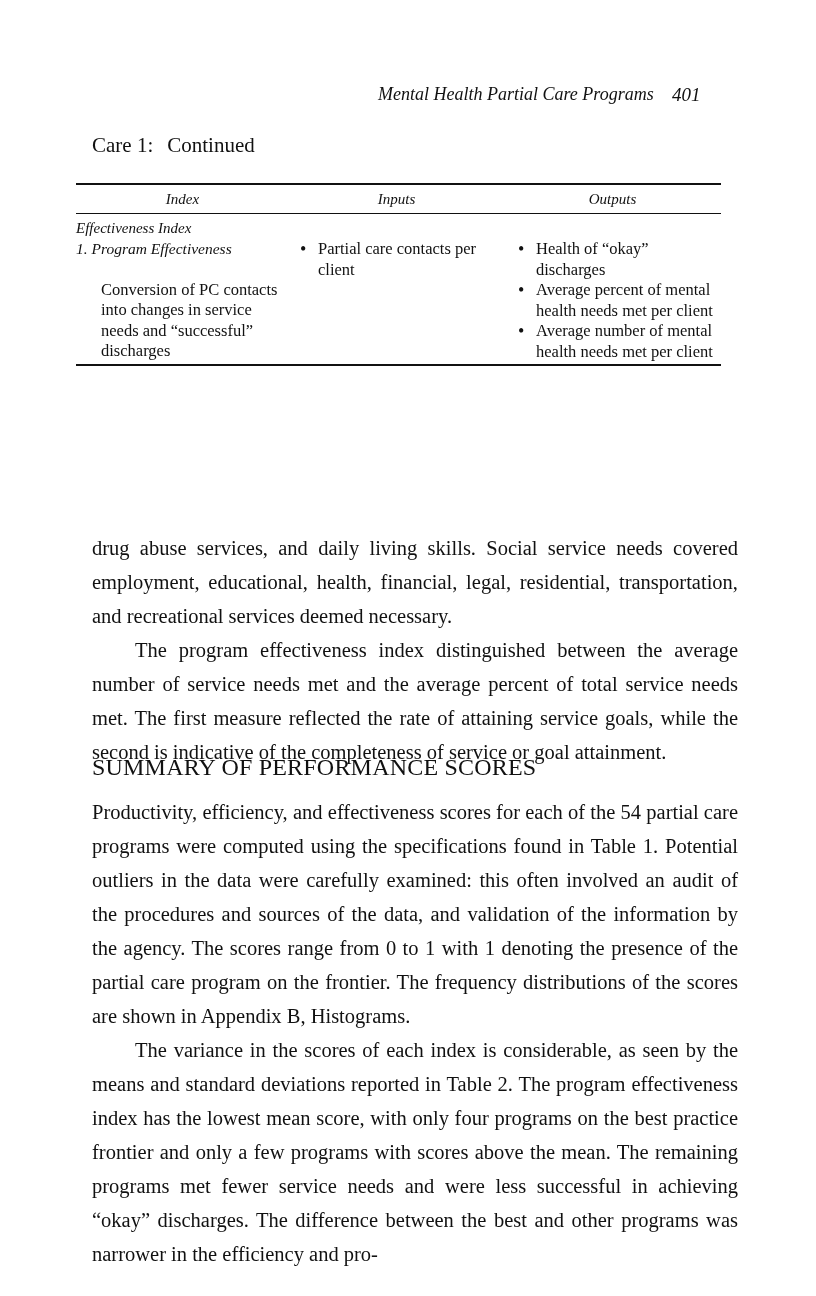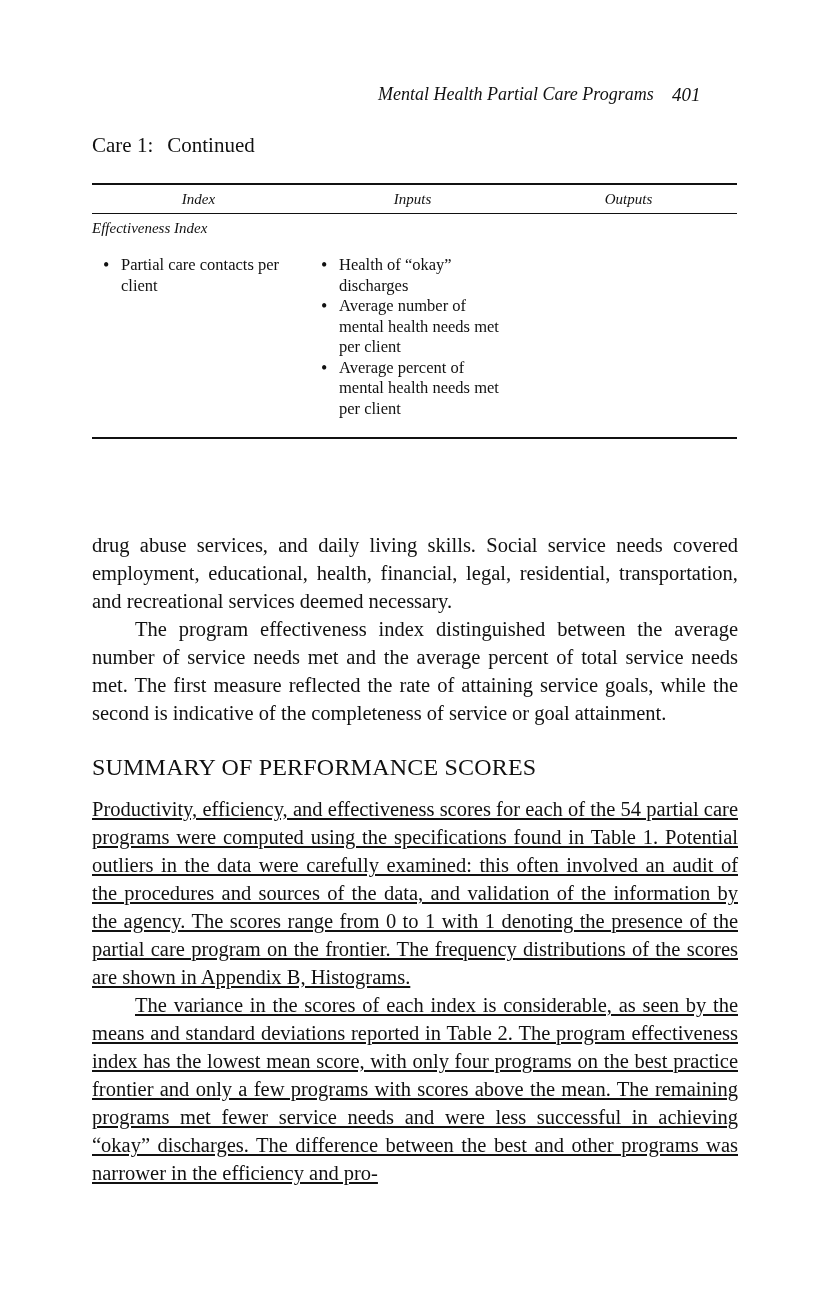--- a/index.html
+++ b/index.html
@@ -2,37 +2,37 @@
 <html><head>
 <meta charset="utf-8">
 <style>
   html, body { margin: 0; padding: 0; background: #ffffff; }
   body { width: 816px; height: 1296px; position: relative; overflow: hidden;
          font-family: "Liberation Serif", "DejaVu Serif", serif; color: #111; }
   .running-head { position: absolute; top: 84px; left: 378px; font-style: italic; font-size: 18px; }
   .page-num { position: absolute; top: 84px; left: 672px; font-style: italic; font-size: 19px; }
   .table-caption { position: absolute; top: 133px; left: 92px; font-size: 21px; }
   .table-caption .gap { display: inline-block; width: 14px; }
-  .tbl { position: absolute; left: 92px; top: 183px; width: 645px; }
+  .tbl { position: absolute; left: 76px; top: 183px; width: 645px; }
   .rule { height: 0; border-top: 2px solid #111; }
   .rule.thin { border-top-width: 1.5px; }
   .thead { display: flex; font-style: italic; font-size: 15px; height: 28px; align-items: center; }
   .thead div { text-align: center; }
   .c1 { width: 213px; } .c2 { width: 215px; } .c3 { width: 217px; }
   .section-label { font-style: italic; font-size: 15px; margin-top: 3px; line-height: 22px; }
   .tbody { display: flex; font-size: 16.5px; line-height: 20.5px; padding-bottom: 2px; }
   .tbody .c1 { padding-left: 0; }
   .item-title { font-style: italic; font-size: 15.5px; }
   .item-desc { margin-left: 25px; margin-top: 20px; }
-  ul { list-style: none; margin: 16px; padding: 0; }
+  ul { list-style: none; margin: 0; padding: 0; }
   li { position: relative; padding-left: 18px; }
   li::before { content: "\2022"; position: absolute; left: 0; top: 0; font-size: 18px; }
   .c2 ul { margin-left: 11px; }
   .c3 ul { margin-left: 14px; }
-  .body-text { position: absolute; left: 92px; width: 646px; font-size: 20.5px; line-height: 28px;
+  .body-text { position: absolute; left: 92px; width: 646px; font-size: 20.5px; line-height: 34px;
                text-align: justify; }
   .body-text p { margin: 0; }
   .indent { text-indent: 43px; }
   .heading { position: absolute; left: 92px; top: 754px; font-size: 24px; letter-spacing: 0.2px; }
 </style>
 </head>
 <body>
 
 <div class="running-head">Mental Health Partial Care Programs</div>
 <div class="page-num">401</div>
@@ -44,39 +44,43 @@
 <div class="tbl">
   <div class="rule"></div>
   <div class="thead">
     <div class="c1">Index</div>
     <div class="c2">Inputs</div>
     <div class="c3">Outputs</div>
   </div>
   <div class="rule thin"></div>
   <div class="section-label">Effectiveness Index</div>
   <div class="tbody">
+    <div class="c1">
+      <div class="item-title">1. Program Effectiveness</div>
+      <div class="item-desc">Conversion of PC contacts into changes in service needs and “successful” discharges</div>
+    </div>
     <div class="c2">
       <ul>
         <li>Partial care contacts per client</li>
       </ul>
     </div>
     <div class="c3">
       <ul>
         <li>Health of “okay” discharges</li>
+        <li>Average percent of mental health needs met per client</li>
         <li>Average number of mental health needs met per client</li>
-        <li>Average percent of mental health needs met per client</li>
       </ul>
     </div>
   </div>
   <div class="rule"></div>
 </div>
 
 <div class="body-text" style="top:531px;">
   <p>drug abuse services, and daily living skills. Social service needs covered employment, educational, health, financial, legal, residential, trans­portation, and recreational services deemed necessary.</p>
   <p class="indent">The program effectiveness index distinguished between the aver­age number of service needs met and the average percent of total service needs met. The first measure reflected the rate of attaining service goals, while the second is indicative of the completeness of service or goal attainment.</p>
 </div>
 
 <div class="heading">SUMMARY OF PERFORMANCE SCORES</div>
 
-<div class="body-text" style="top:795px;text-decoration:underline;">
+<div class="body-text" style="top:795px;">
   <p>Productivity, efficiency, and effectiveness scores for each of the 54 partial care programs were computed using the specifications found in Table 1. Potential outliers in the data were carefully examined: this often involved an audit of the procedures and sources of the data, and validation of the information by the agency. The scores range from 0 to 1 with 1 denoting the presence of the partial care program on the frontier. The frequency distributions of the scores are shown in Appen­dix B, Histograms.</p>
   <p class="indent">The variance in the scores of each index is considerable, as seen by the means and standard deviations reported in Table 2. The program effectiveness index has the lowest mean score, with only four programs on the best practice frontier and only a few programs with scores above the mean. The remaining programs met fewer service needs and were less successful in achieving “okay” discharges. The difference between the best and other programs was narrower in the efficiency and pro-</p>
 </div>
 
 </body></html>

